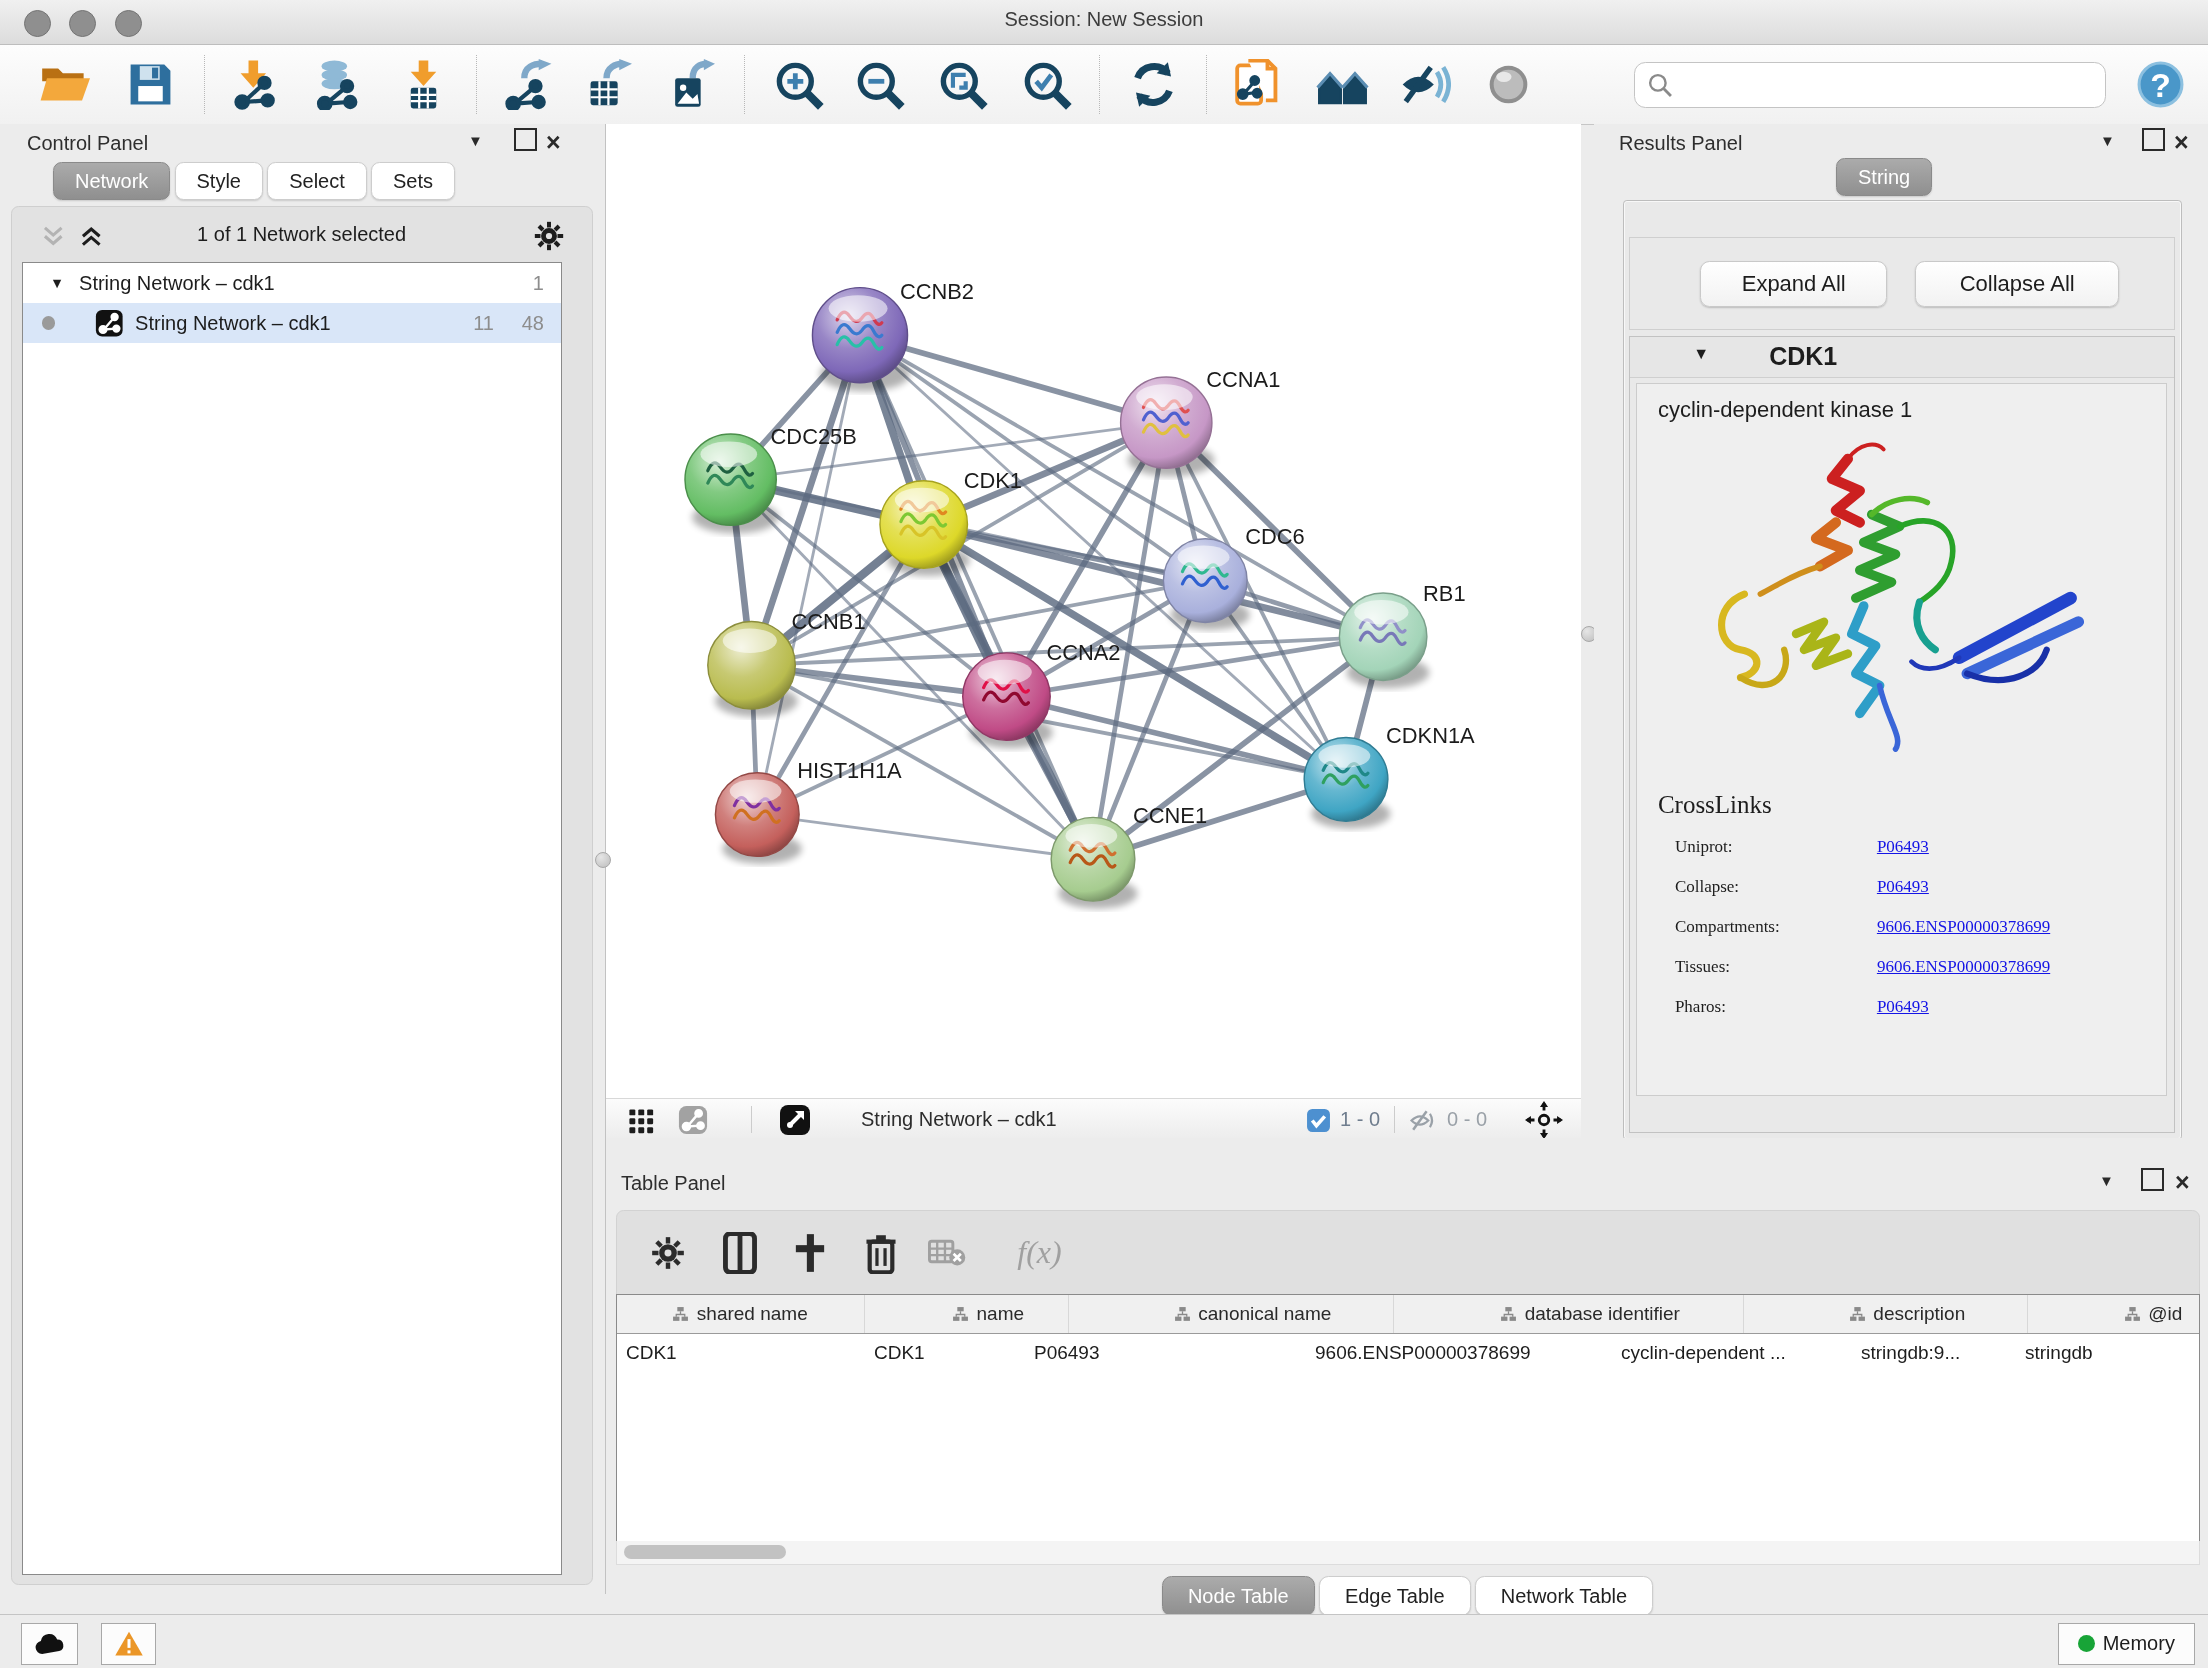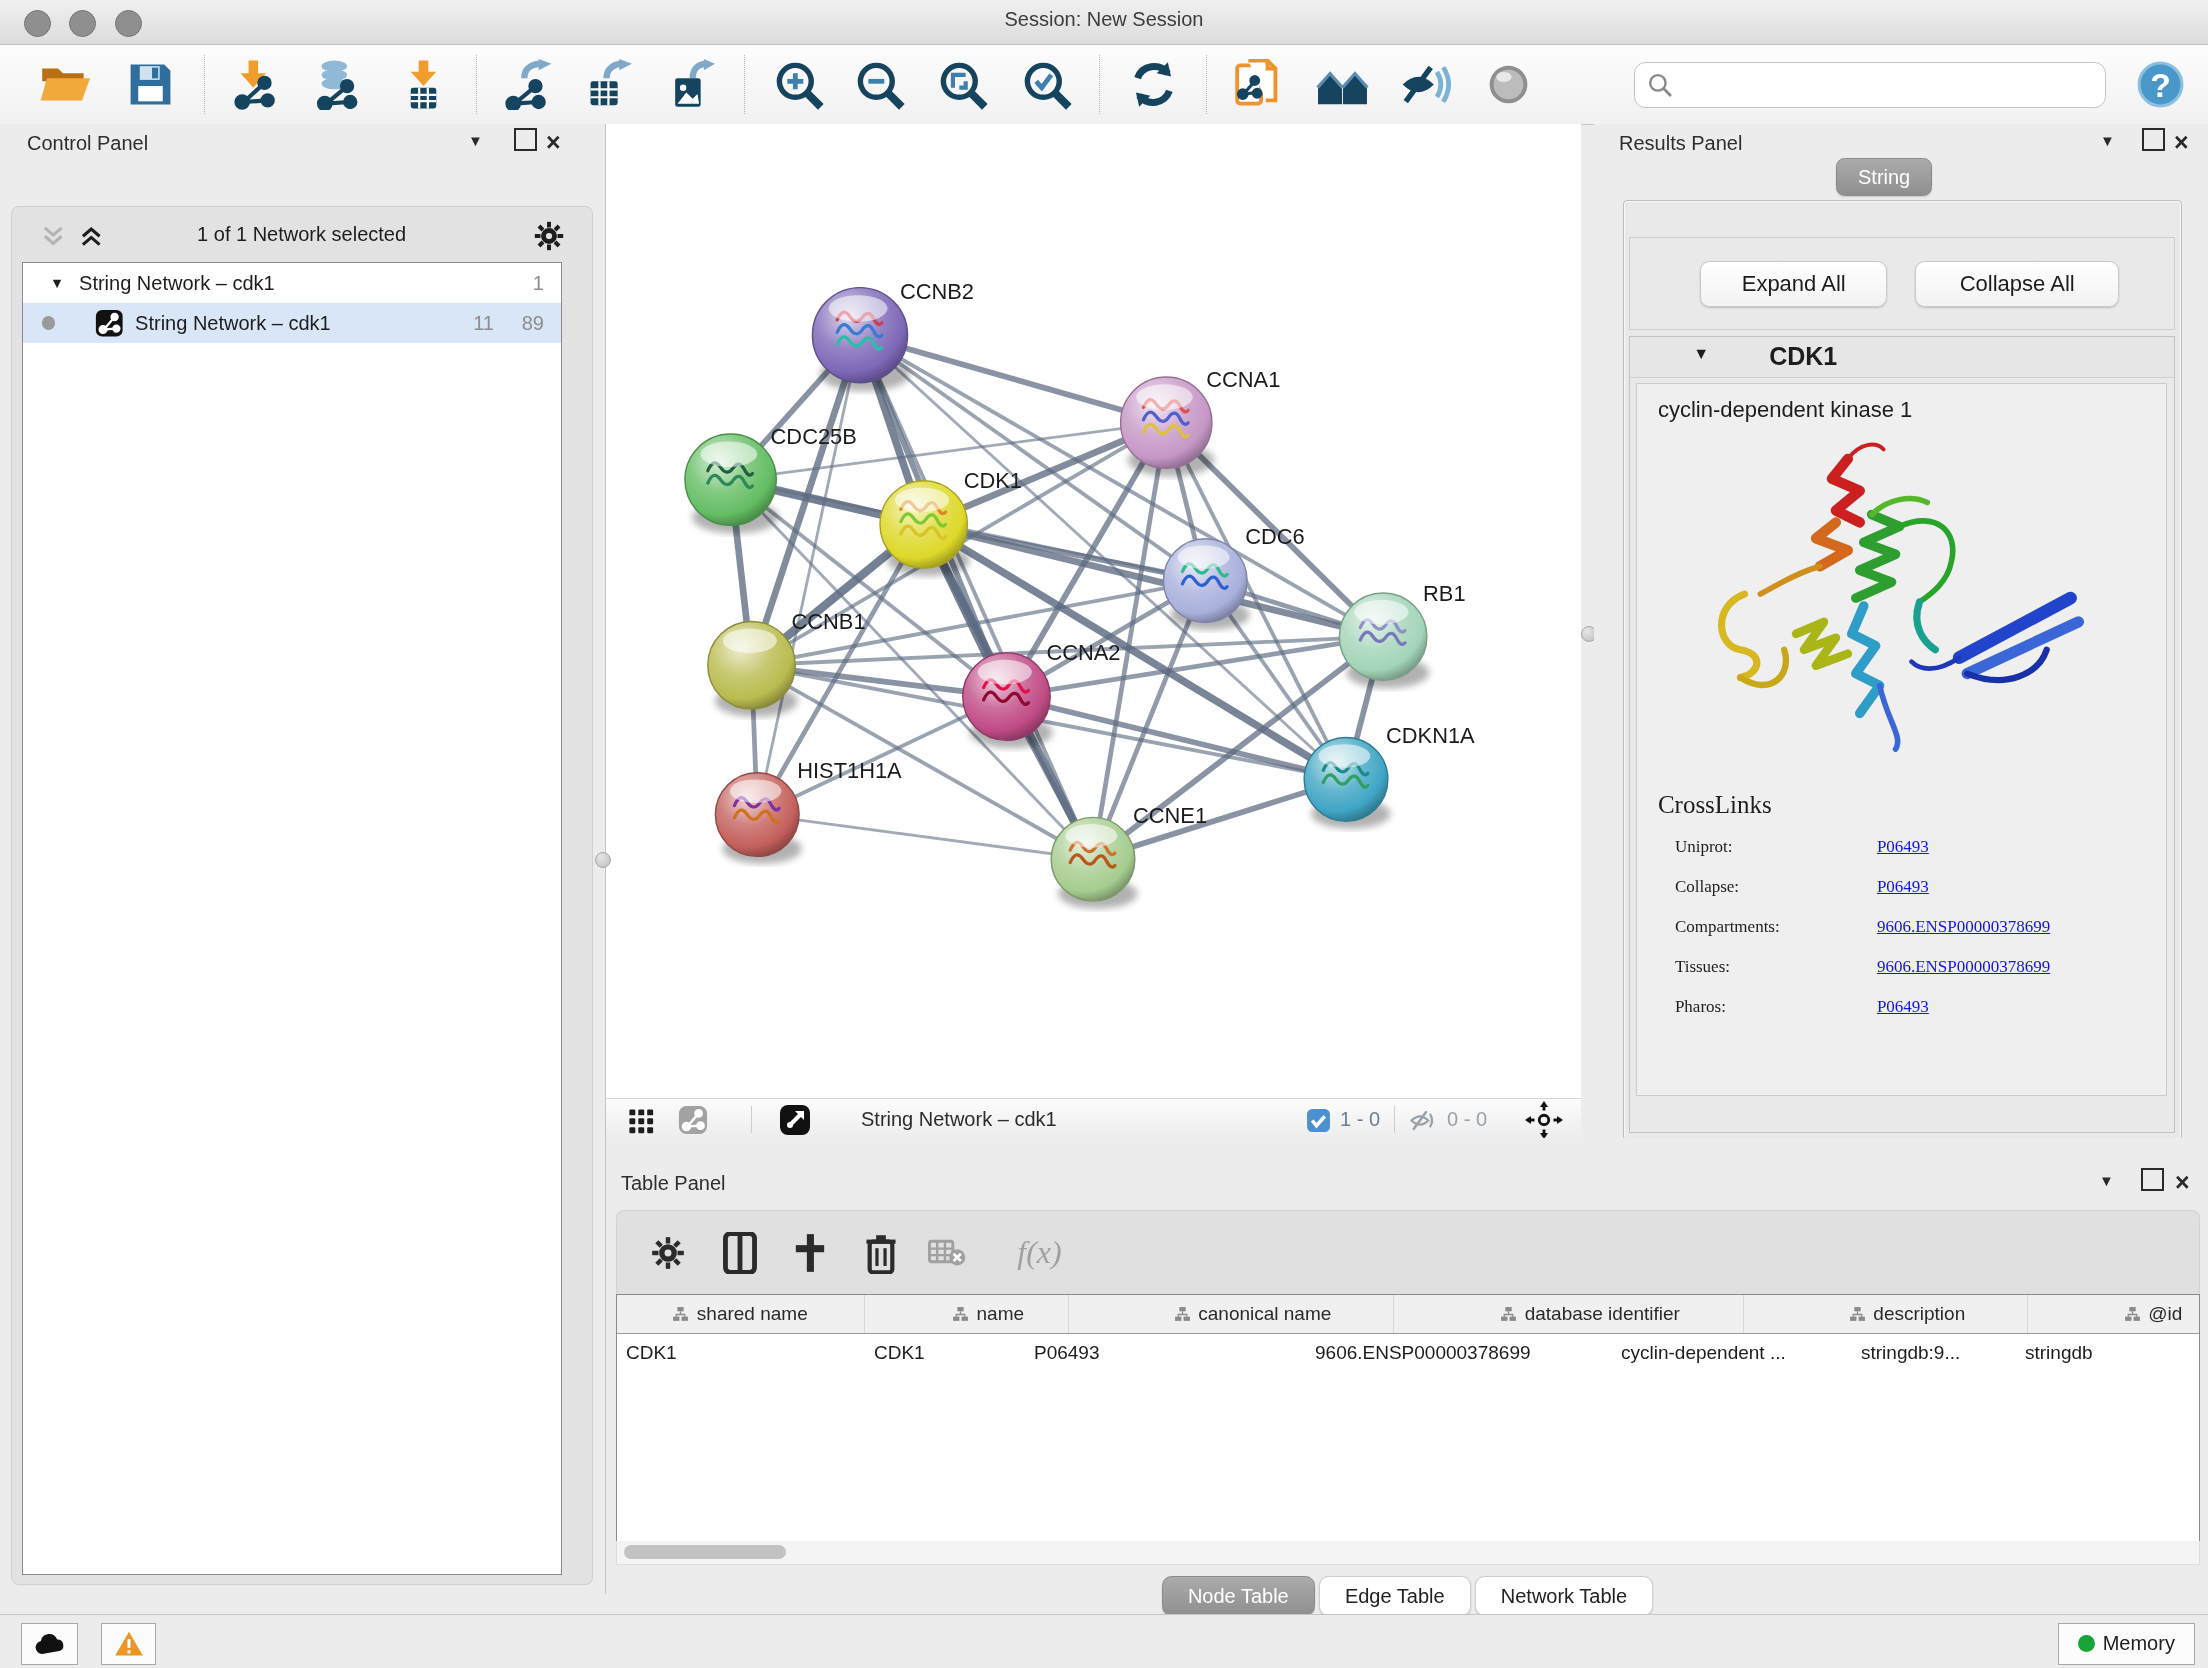--- a/index.html
+++ b/index.html
@@ -280,20 +280,26 @@
         </svg>
     </div>
   </div>
 
   <div id="control-panel" class="abs">
     <div class="panel-title abs" style="left:27px;top:7.6px">Control Panel</div>
     <span class="pctl" style="left:468px;top:7.6px;font-size:15px">▼</span>
     <span class="pctl" style="left:514px;top:3.8px;width:19px;height:19px;border:2.9px solid #2a2a2a;display:inline-block"></span>
     <span class="pctl" style="left:546px;top:3.8px;font-size:25px">×</span>
 
+    <div class="abs" style="left:53px;top:38px">
+      <span class="pill active">Network</span>
+      <span class="pill">Style</span>
+      <span class="pill">Select</span>
+      <span class="pill">Sets</span>
+    </div>
 
     <div id="cp-sub">
       <div id="cp-head">
         <svg class="abs" style="left:21px;top:7.6px" width="28.5" height="28.5" viewBox="0 0 24 24">
           <path d="M5 5 l7 6 7-6 M5 12 l7 6 7-6" stroke="#b3b3b3" stroke-width="2.6" fill="none"></path>
           </svg>
         <svg class="abs" style="left:59px;top:7.6px" width="28.5" height="28.5" viewBox="0 0 24 24">
           <path d="M5 19 l7-6 7 6 M5 12 l7-6 7 6" stroke="#1d1d1d" stroke-width="2.6" fill="none"></path>
           </svg>
         <div class="abs" style="left:0;width:100%;text-align:center;top:8.6px;font-size:20px">1 of 1 Network selected</div>
@@ -324,21 +330,21 @@
             <rect x="1" y="1" width="30" height="30" rx="7" fill="#111"></rect>
             <g stroke="#fff" stroke-width="2.6" fill="#fff">
               <path d="M10 23 L21 10 M10 23 L23 22" fill="none"></path>
               <circle cx="22" cy="9" r="3.4"></circle>
                 <circle cx="9" cy="23" r="3.8"></circle>
                 <circle cx="24" cy="22" r="3.4"></circle>
               </g>
             </svg>
           <span style="margin-left:11.4px">String Network – cdk1</span>
           <span class="cnt" style="position:absolute;right:67px">11</span>
-          <span class="cnt" style="position:absolute;right:17px">89</span>
+          <span class="cnt" style="position:absolute;right:17px">48</span>
         </div>
       </div>
     </div>
   </div>
 
   <div id="netview" class="abs">
     <svg id="net-svg" width="975" height="974" viewBox="0 0 1025 1024">
         <defs>
           <filter id="soft">
             <feGaussianBlur stdDeviation="4"></feGaussianBlur>

